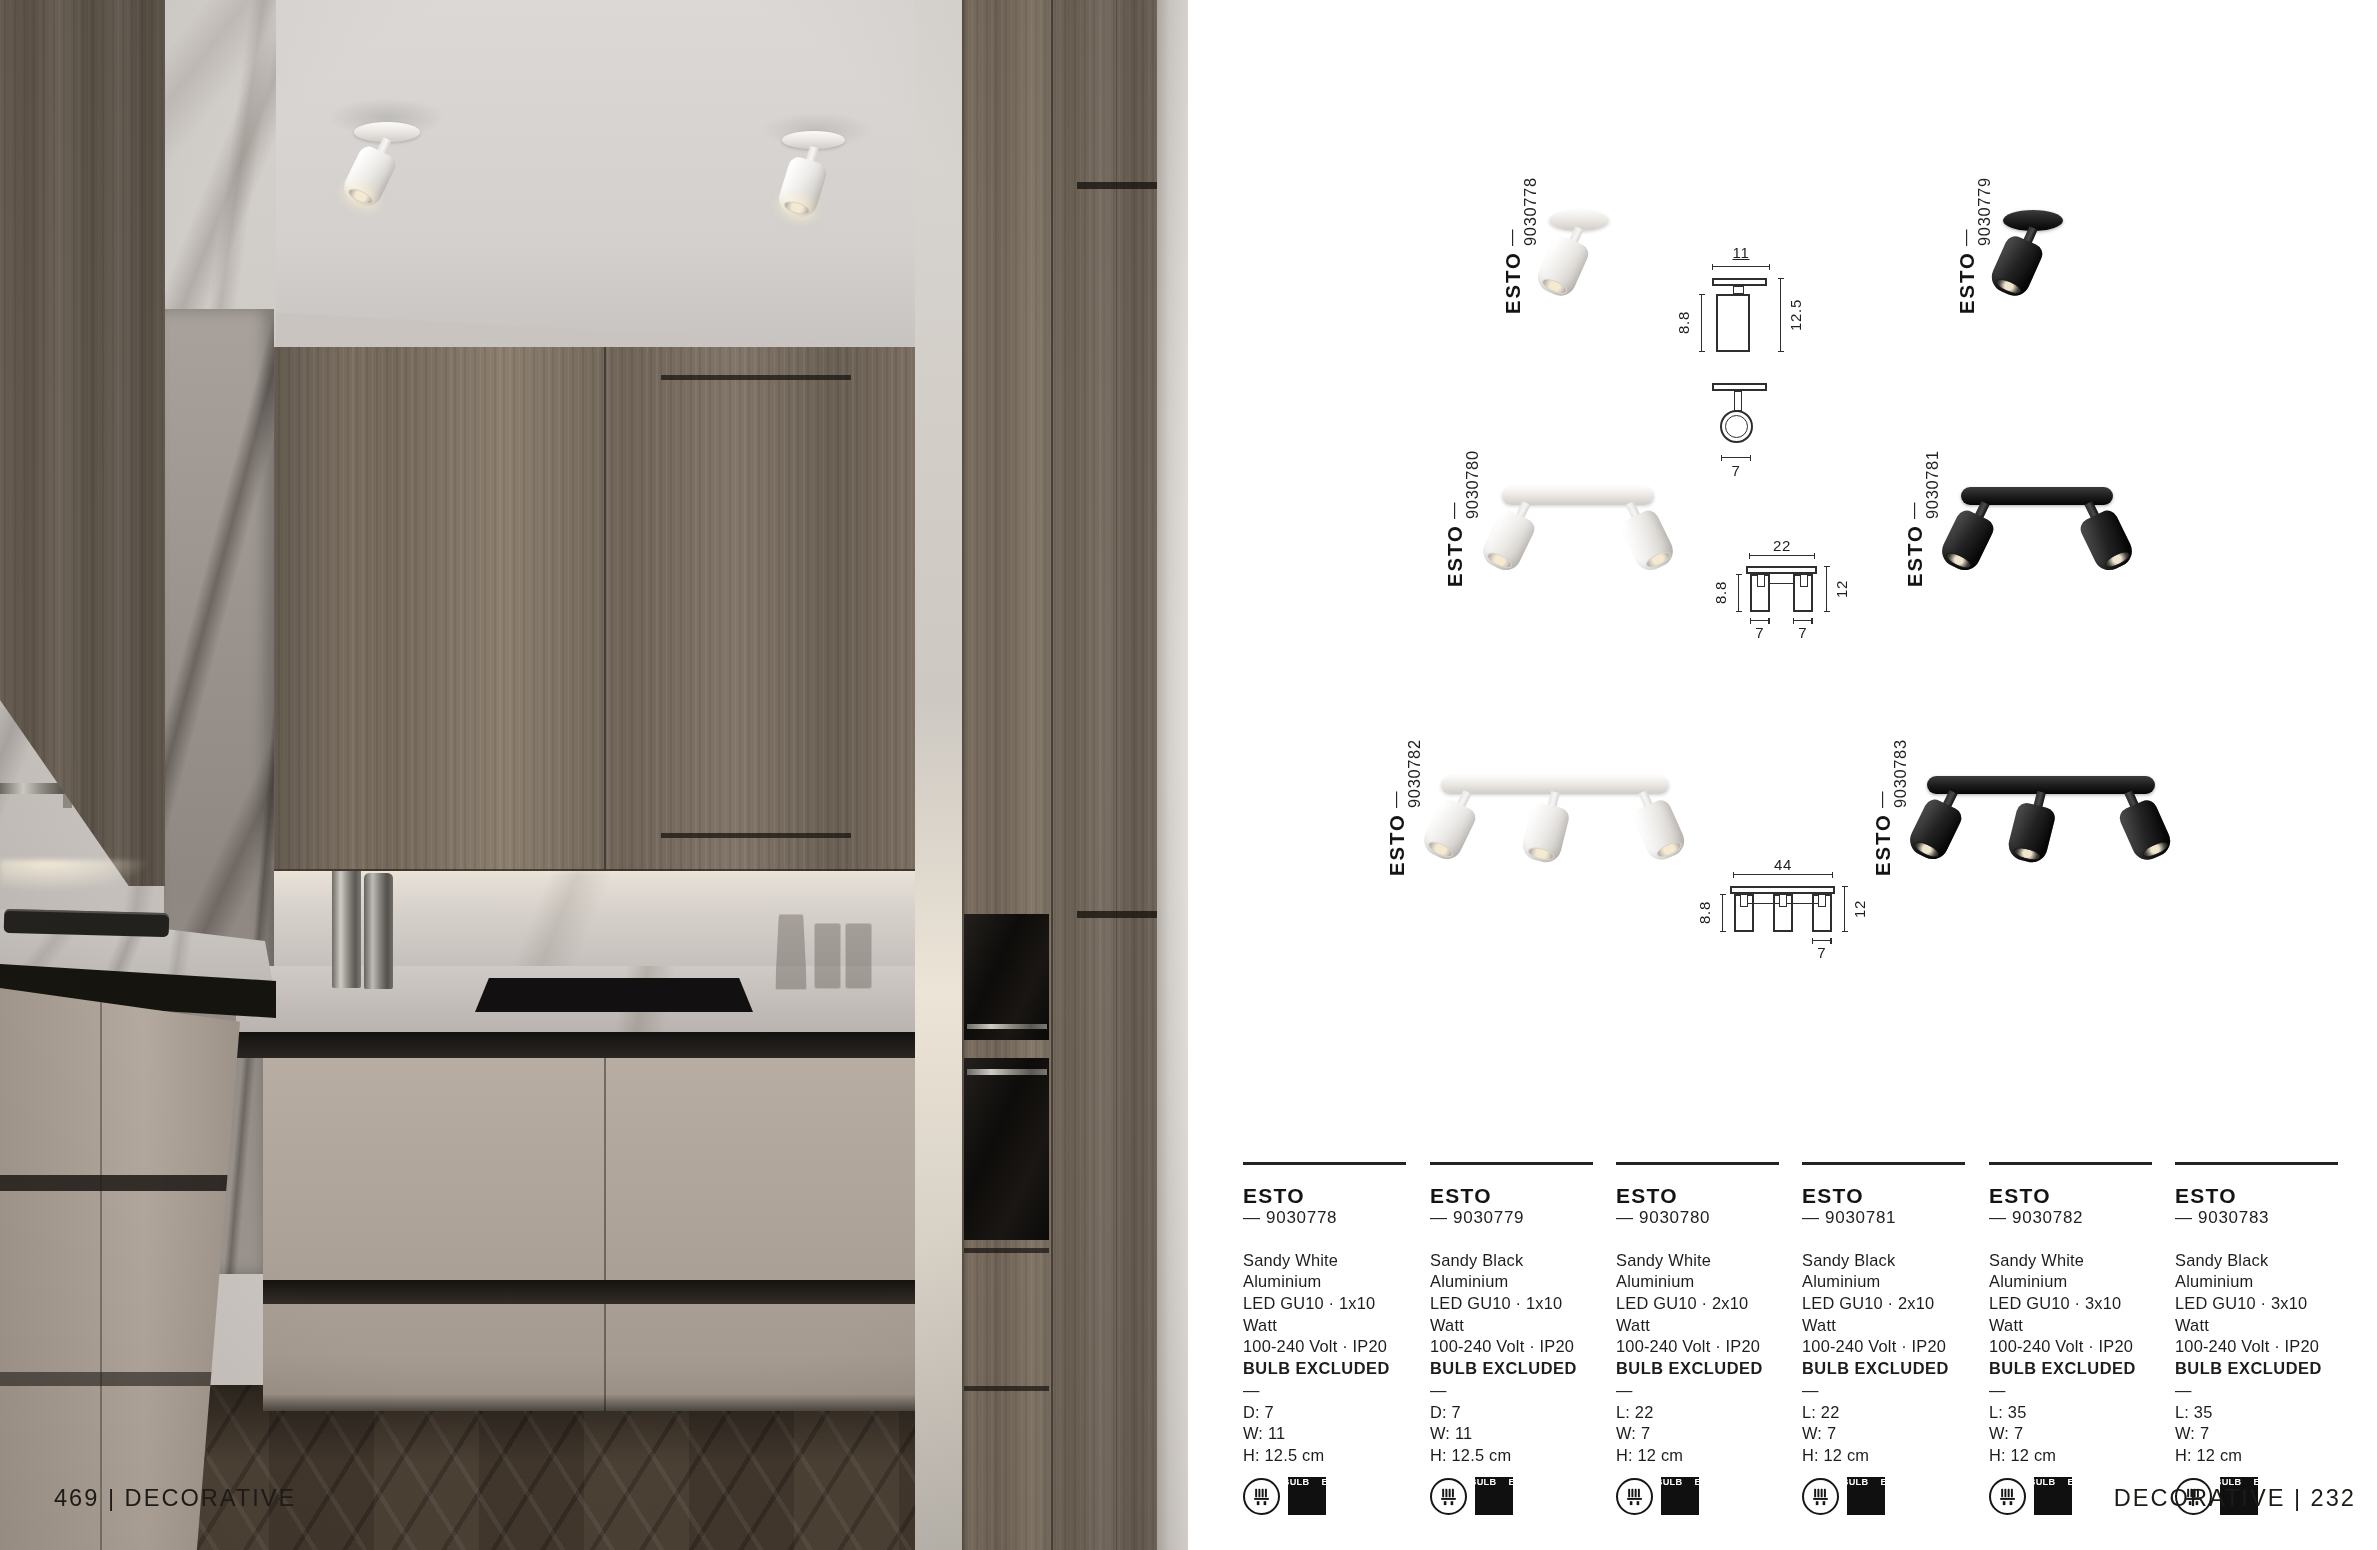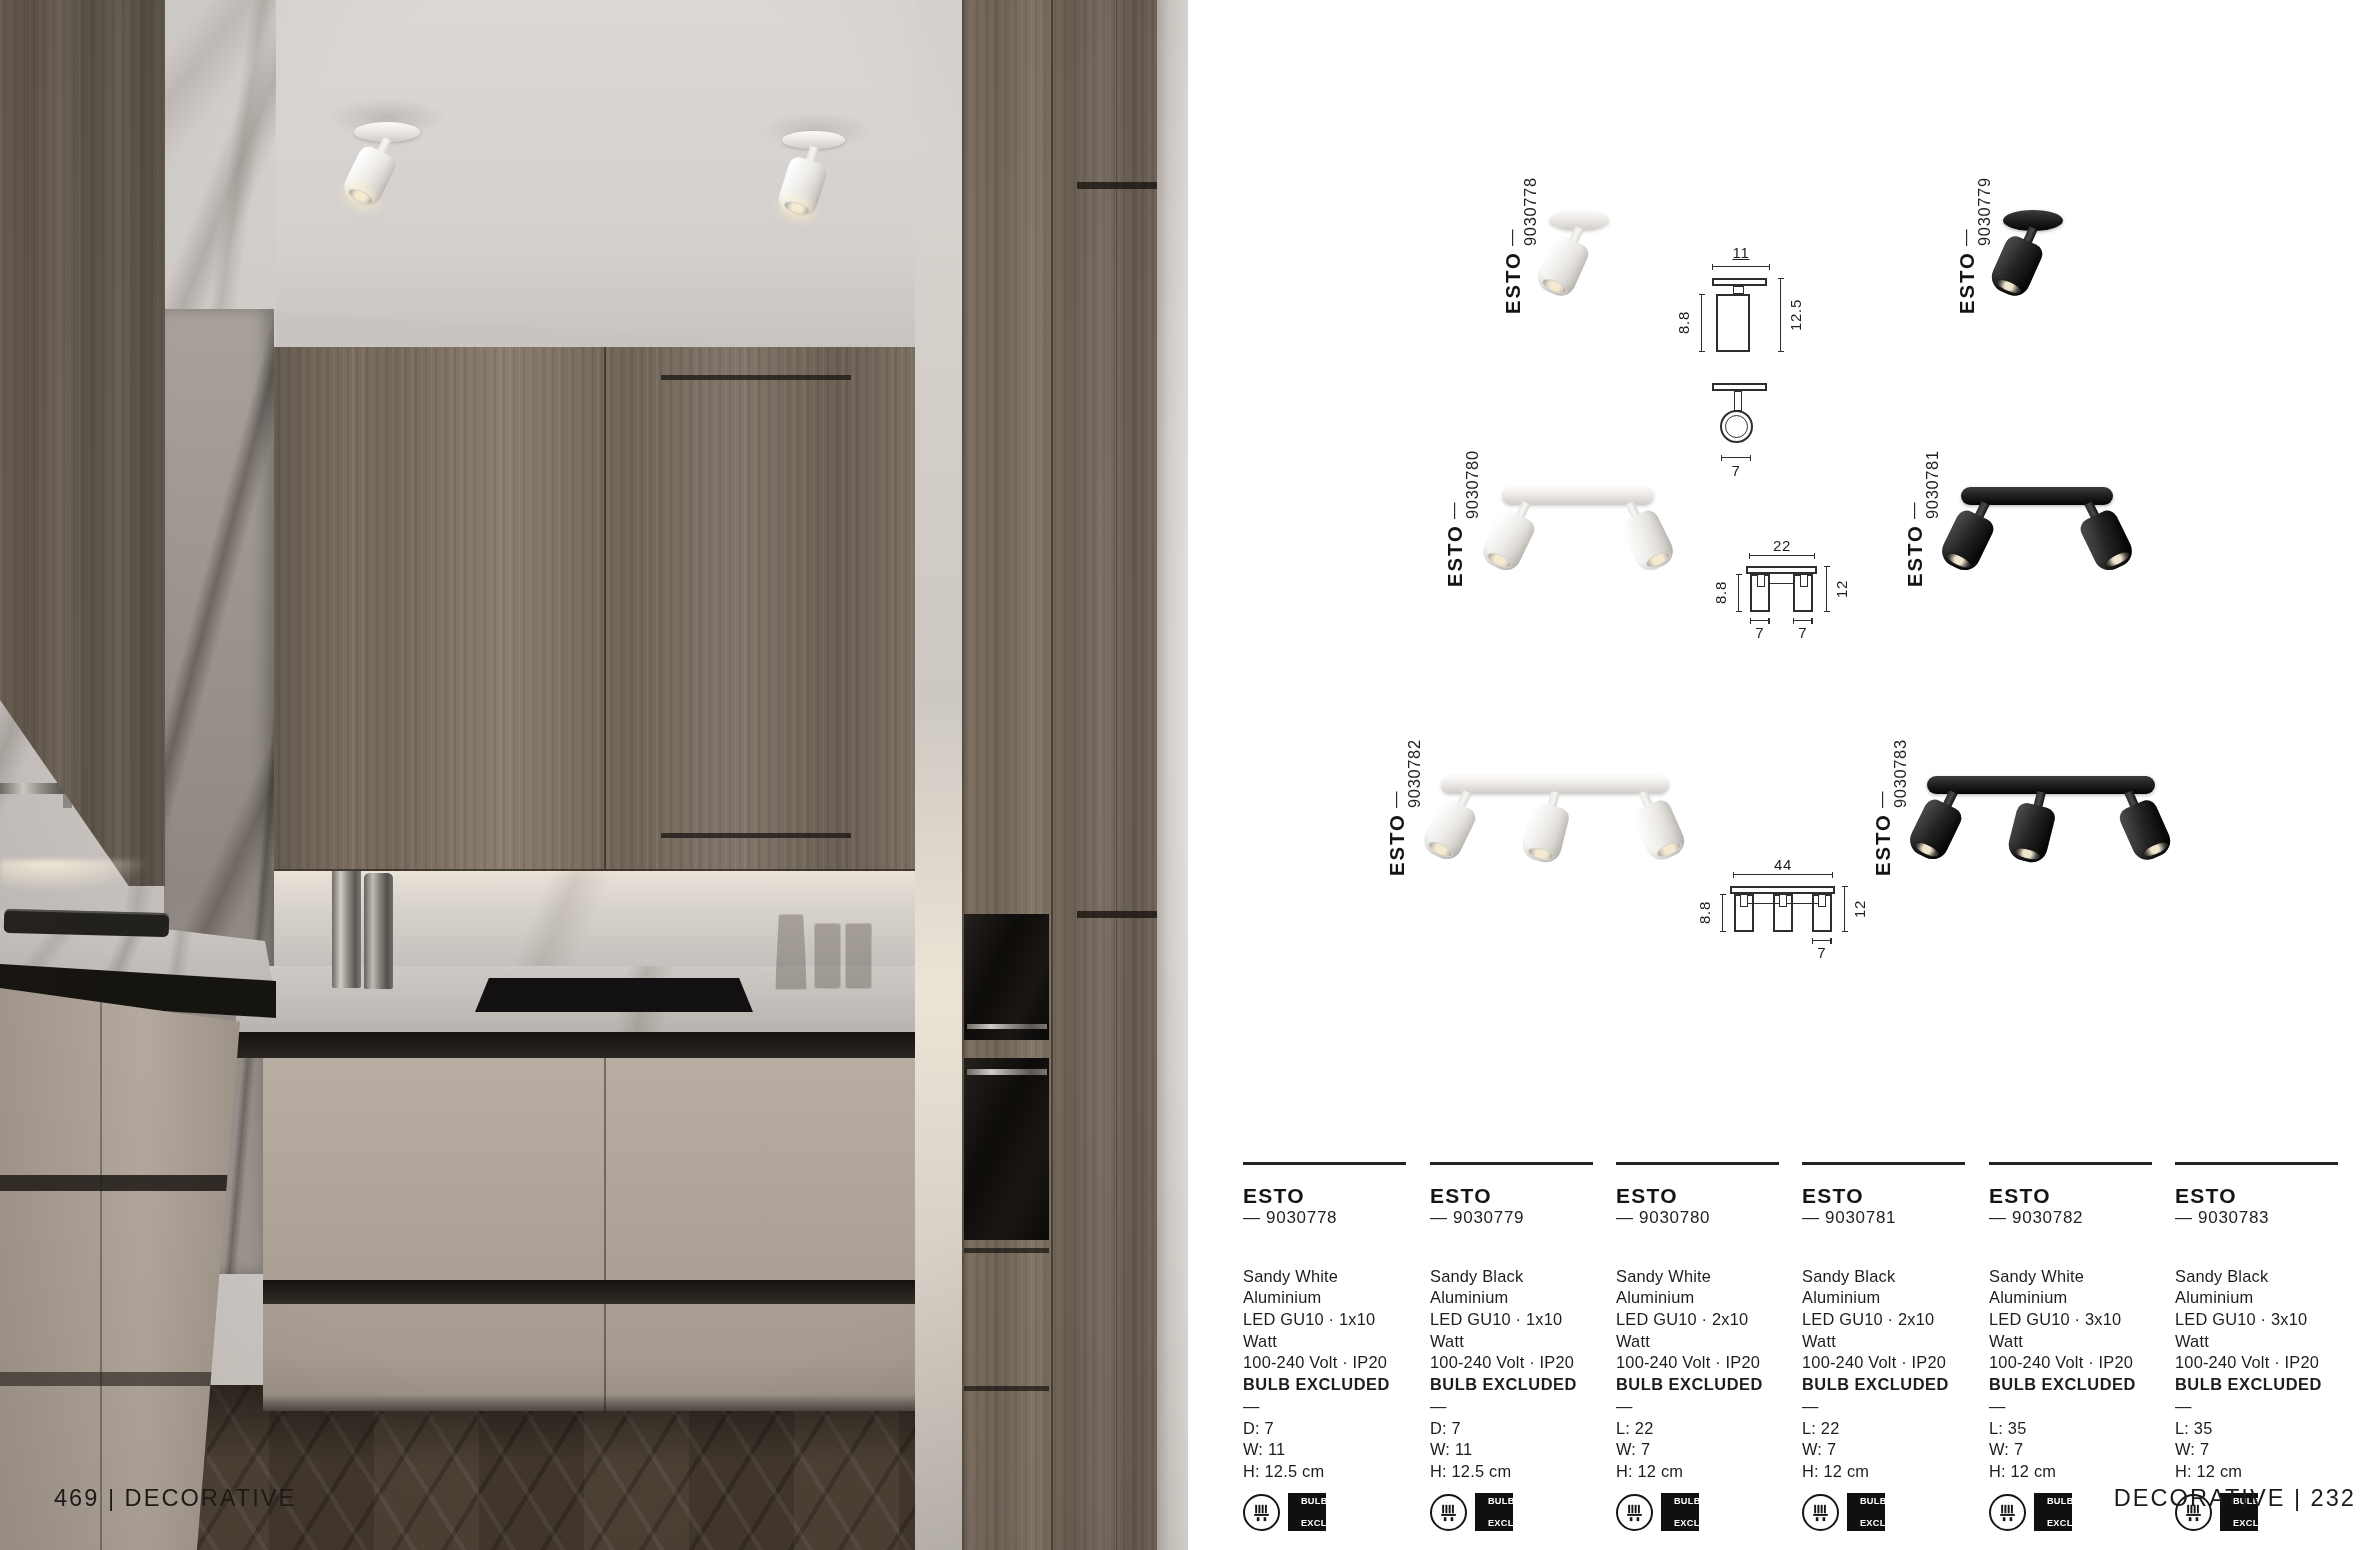--- a/index.html
+++ b/index.html
@@ -62,26 +62,26 @@
   .dbox{position:absolute;border:2px solid #2e2e2e;background:#fff;box-sizing:border-box;}
   .dbox.thin{border-width:1.3px;}
   .dring{position:absolute;border:2px solid #2e2e2e;border-radius:50%;background:#fff;box-sizing:border-box;}
   .dbar{position:absolute;background:#2e2e2e;height:1.3px;}
 
   
   .spec-col{position:absolute;top:1162px;width:168px;}
   .sc-rule{height:2.6px;background:#232323;width:163px;}
   .sc-title{margin-top:19.7px;font-size:21px;font-weight:bold;letter-spacing:1.3px;line-height:23.6px;color:#141414;}
   .sc-code{font-size:17px;letter-spacing:0.7px;line-height:19.7px;color:#222;}
-  .sc-body{margin-top:38px;}
+  .sc-body{margin-top:22px;}
   .sc-line{font-size:16.4px;line-height:21.7px;letter-spacing:0.2px;color:#1d1d1d;}
   .sc-line.bold{font-weight:bold;letter-spacing:0.5px;}
   .sc-badges{margin-top:10.5px;display:flex;gap:7.9px;align-items:center;}
   .gu10-circ{width:37px;height:37px;border-radius:50%;border:2px solid #161616;box-sizing:border-box;display:flex;align-items:center;justify-content:center;background:#fff;}
-  .bulb-badge{width:38px;height:38px;background:#101010;color:#fff;display:flex;flex-direction:column;align-items:flex-start;justify-content:center;padding-left:13px;box-sizing:border-box;gap:12px;}
+  .bulb-badge{width:38px;height:38px;background:#101010;color:#fff;display:flex;flex-direction:row;align-items:flex-start;justify-content:center;padding-left:19px;box-sizing:border-box;gap:12px;}
   .bulb-badge i{font-style:normal;font-weight:bold;font-size:9.2px;line-height:10.5px;letter-spacing:0.3px;}
 
   .footer{position:absolute;font-size:23.6px;letter-spacing:2px;color:#1d1b18;}
 </style>
 </head>
 <body>
 
 <div id="canvas">
 
   <div class="abs" style="left:0;top:0;width:1188px;height:1550px;background:#c9c4bf;overflow:hidden;">

